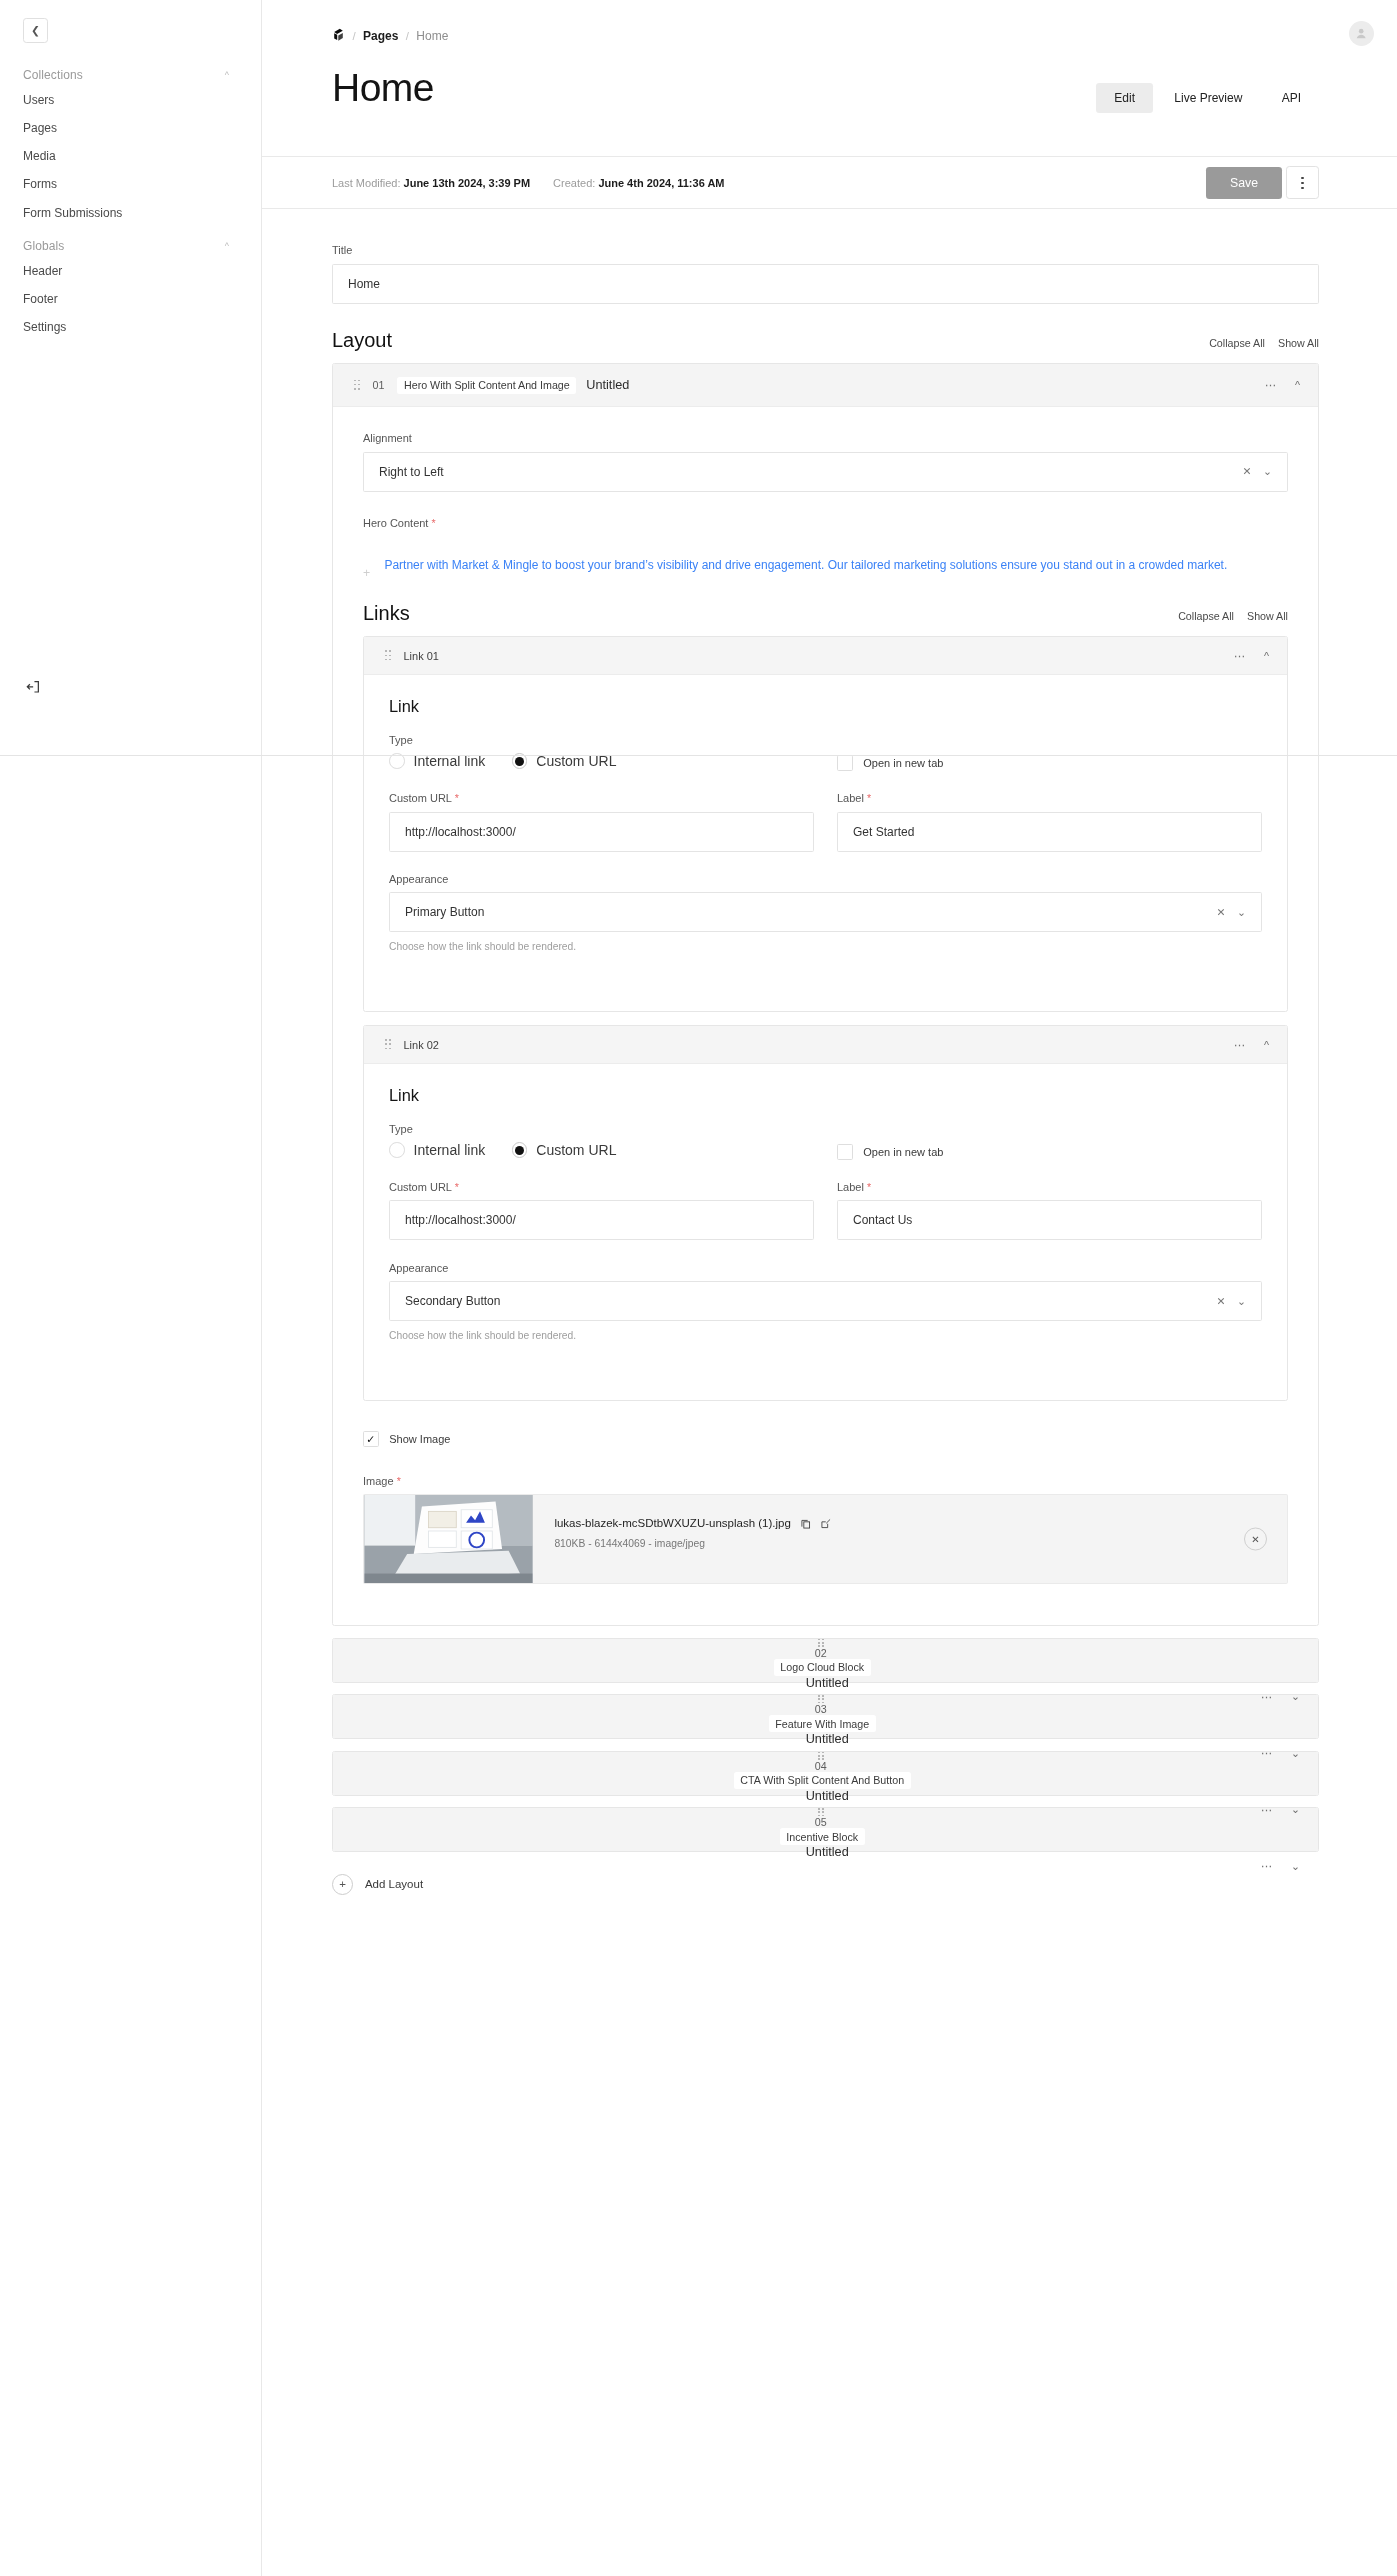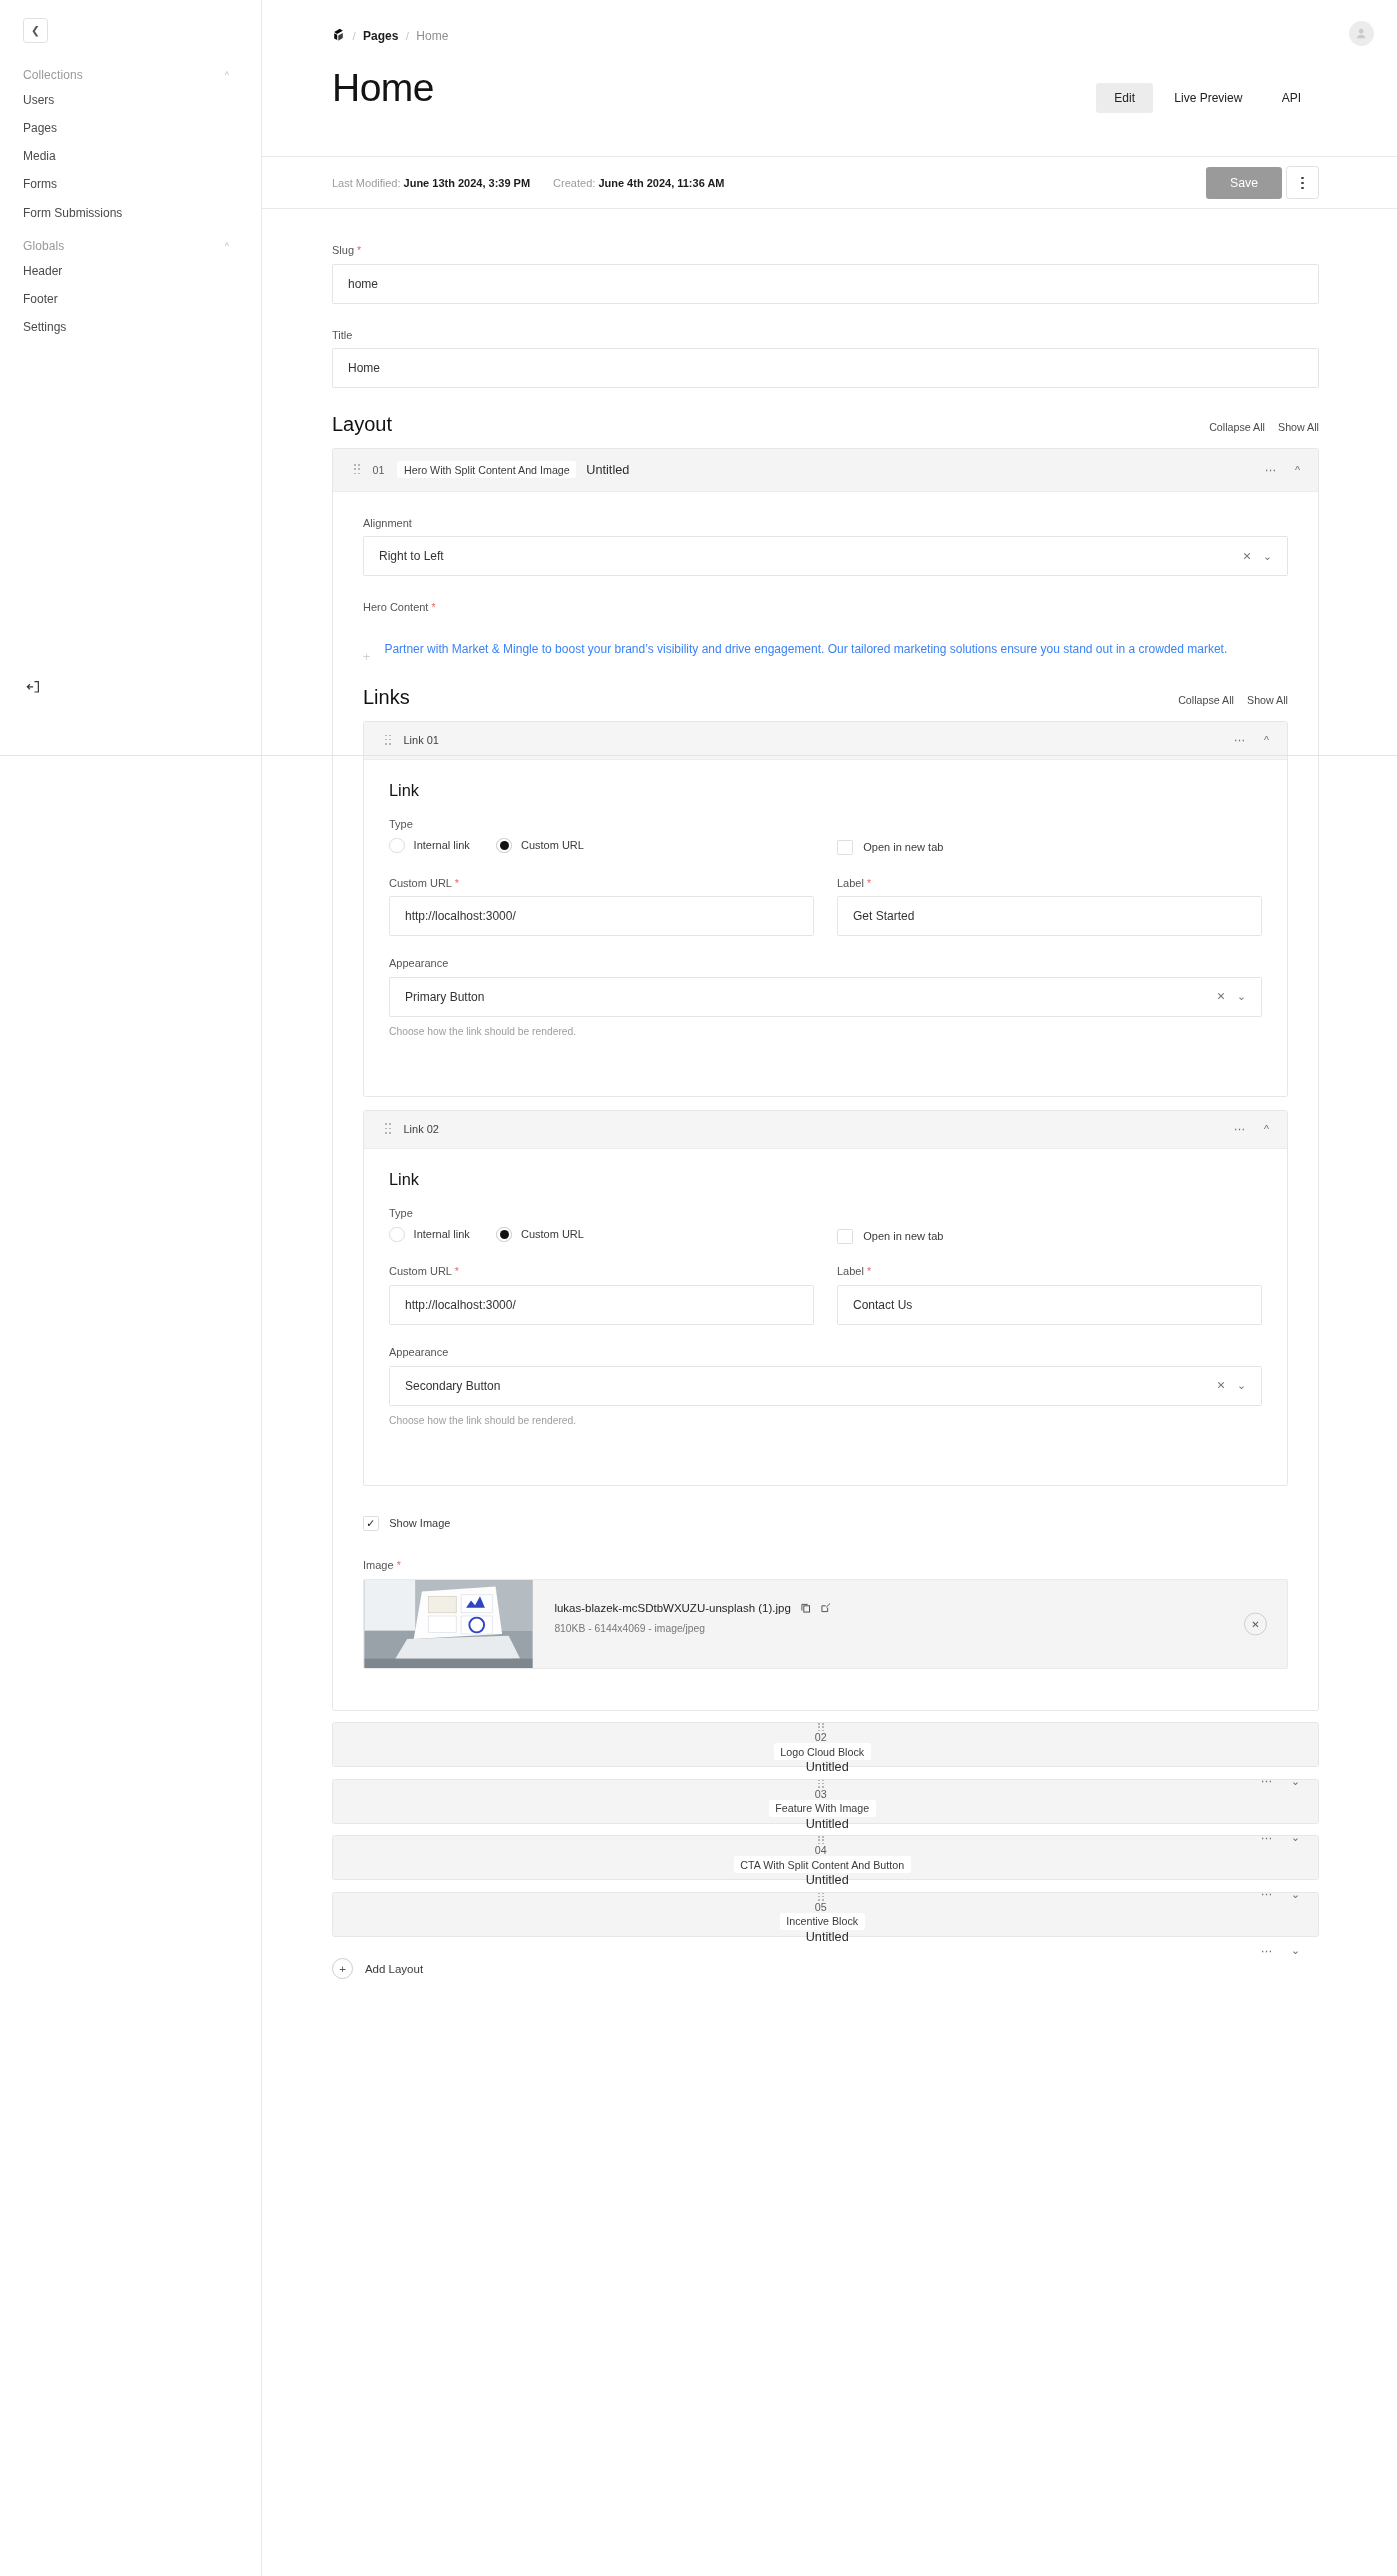--- a/index.html
+++ b/index.html
@@ -173,21 +173,21 @@
 
   .radio-row { display: flex; align-items: center; gap: 11.5px; }
   .radio-opt { display: flex; align-items: center; gap: 9px; cursor: pointer; margin-right: 15px; }
   .radio {
     width: 15.6px; height: 15.6px; border-radius: 50%;
     border: 0.8px solid #dcdcdc; background: #fff;
     display: flex; align-items: center; justify-content: center;
   }
   .radio.checked { border-color: #c9c9c9; }
   .radio.checked::after { content: ""; width: 9px; height: 9px; border-radius: 50%; background: #121212; }
-  .radio-label { font-size: 11px; color: #3a3a3a; }
+  .radio-label { font-size: 14px; color: #3a3a3a; }
 
   .checkbox-row { display: flex; align-items: center; gap: 10.7px; cursor: pointer; }
   .cbox {
     width: 15.6px; height: 15.6px; border: 0.8px solid #dedede; background: #fff; border-radius: 1.6px;
     display: flex; align-items: center; justify-content: center;
     font-size: 10.7px; color: #111;
   }
   .cbox-label { font-size: 11px; color: #3a3a3a; }
 
   .helper { font-size: 10.3px; color: #9e9e9e; margin-top: 9px; }
@@ -329,27 +329,20 @@
       <div class="kebab-btn">
         <i></i>
         <i></i>
         <i></i>
       </div>
     </div>
   </div>
 
   <div class="content">
 
-    <div class="field">
-      <label class="field-label">
-        <span>Slug</span>
-        <span class="req">*</span>
-      </label>
-      <input class="text-input" value="home" style="">
-    </div>
 
     <div class="field">
       <label class="field-label">Title</label>
       <input class="text-input" value="Home" style="">
     </div>
 
     <div class="section-head">
       <h2 class="section-title">Layout</h2>
       <div class="section-actions">
         <span>Collapse All</span>

